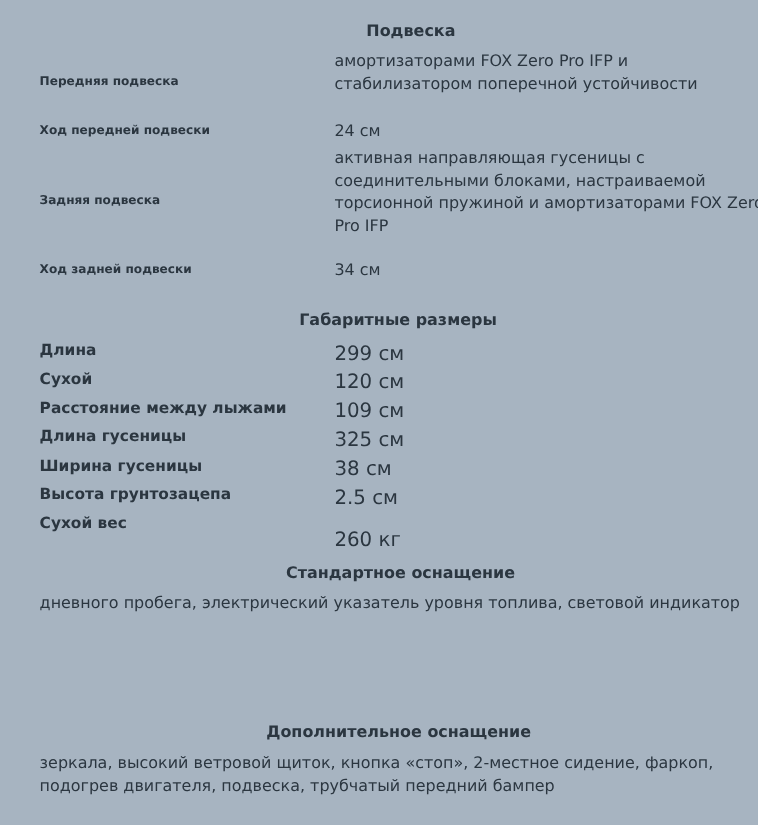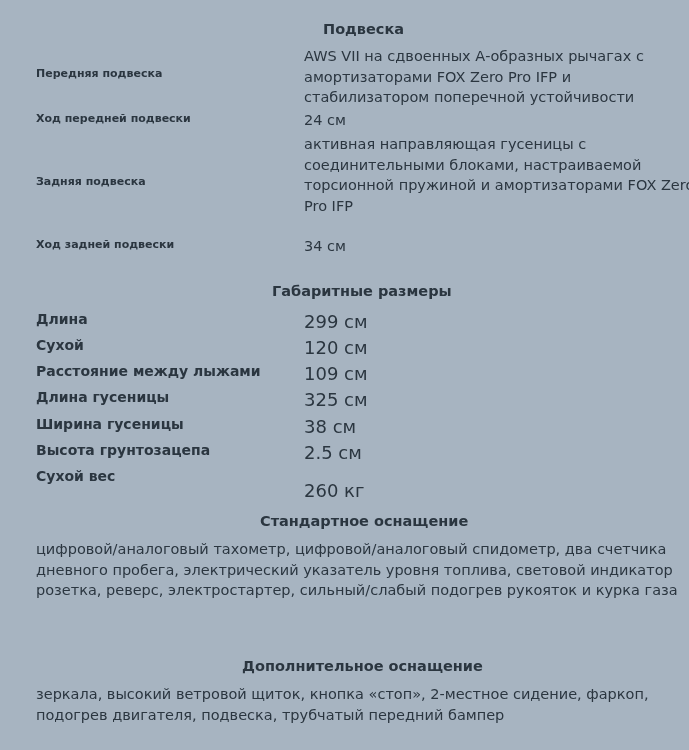--- a/index.html
+++ b/index.html
@@ -54,25 +54,24 @@
       left: 36px;
       width: 650px;
       font-size: 14.5px;
       line-height: 20.5px;
       white-space: nowrap;
     }
   </style>
 </head>
 <body>
 
-<div class="section-title" style="left:323px; top:21px;">Подвеска</div>
+<div class="section-title" style="left:333px; top:21px;">Подвеска</div>
 
 <div class="spec-label" style="top:67px;">Передняя подвеска</div>
 <div class="spec-value" style="top:46px;">
-  <div>AWS VII на сдвоенных А-образных рычагах с</div>
   <div>амортизаторами FOX Zero Pro IFP и</div>
   <div>стабилизатором поперечной устойчивости</div>
 </div>
 
 <div class="spec-label" style="top:112px;">Ход передней подвески</div>
 <div class="spec-value" style="top:110px;">
   <div>24 см</div>
 </div>
 
 <div class="spec-label" style="top:175px;">Задняя подвеска</div>
@@ -106,22 +105,20 @@
 <div class="dim-value" style="top:416px;">38 см</div>
 
 <div class="dim-label" style="top:442px;">Высота грунтозацепа</div>
 <div class="dim-value" style="top:442px;">2.5 см</div>
 
 <div class="dim-label" style="top:468px;">Сухой вес</div>
 <div class="dim-value" style="top:468px;margin-top:12px;">260 кг</div>
 
 <div class="section-title" style="left:260px; top:513px;">Стандартное оснащение</div>
 <div class="para" style="top:539px;">
-  <div>цифровой/аналоговый тахометр, цифровой/аналоговый спидометр, два счетчика</div>
   <div>дневного пробега, электрический указатель уровня топлива, световой индикатор</div>
-  <div>розетка, реверс, электростартер, сильный/слабый подогрев рукояток и курка газа</div>
 </div>
 
 <div class="section-title" style="left:242px; top:658px;">Дополнительное оснащение</div>
 <div class="para" style="top:684px;">
   <div>зеркала, высокий ветровой щиток, кнопка «стоп», 2-местное сидение, фаркоп,</div>
   <div>подогрев двигателя, подвеска, трубчатый передний бампер</div>
 </div>
 
 </body></html>

